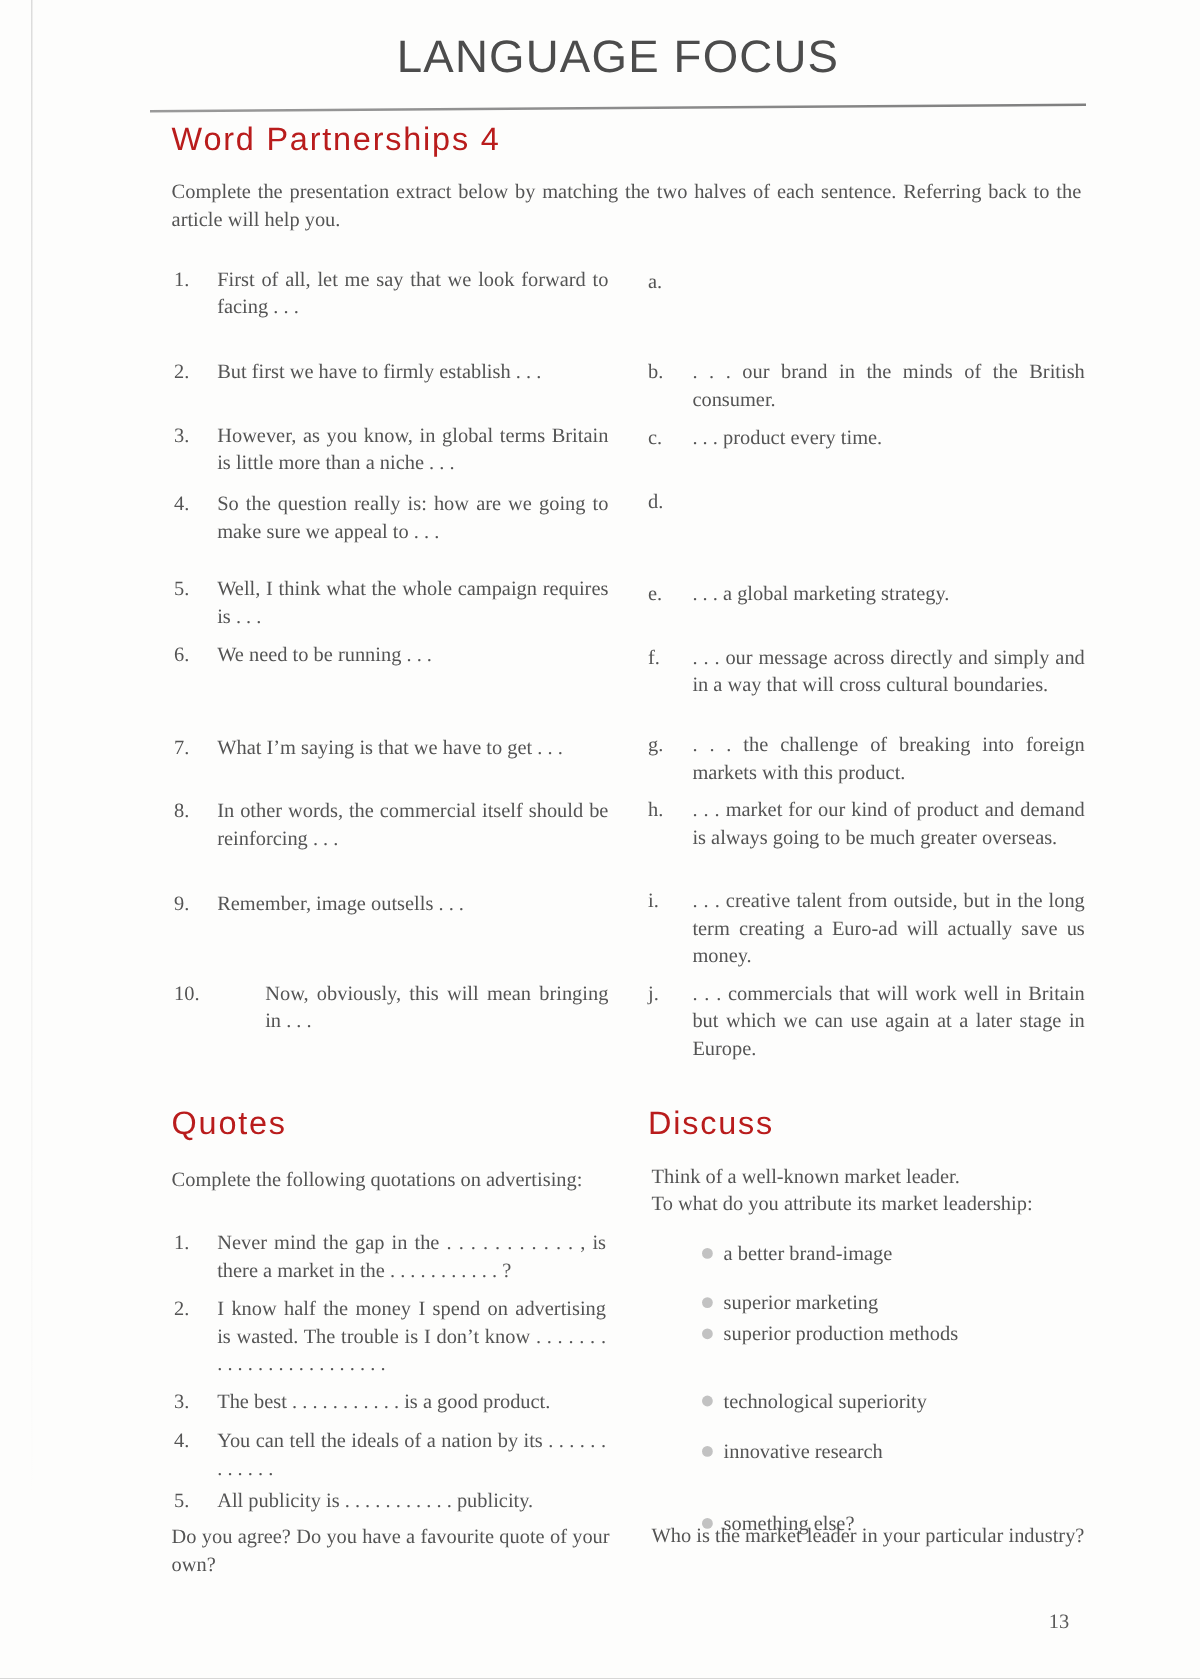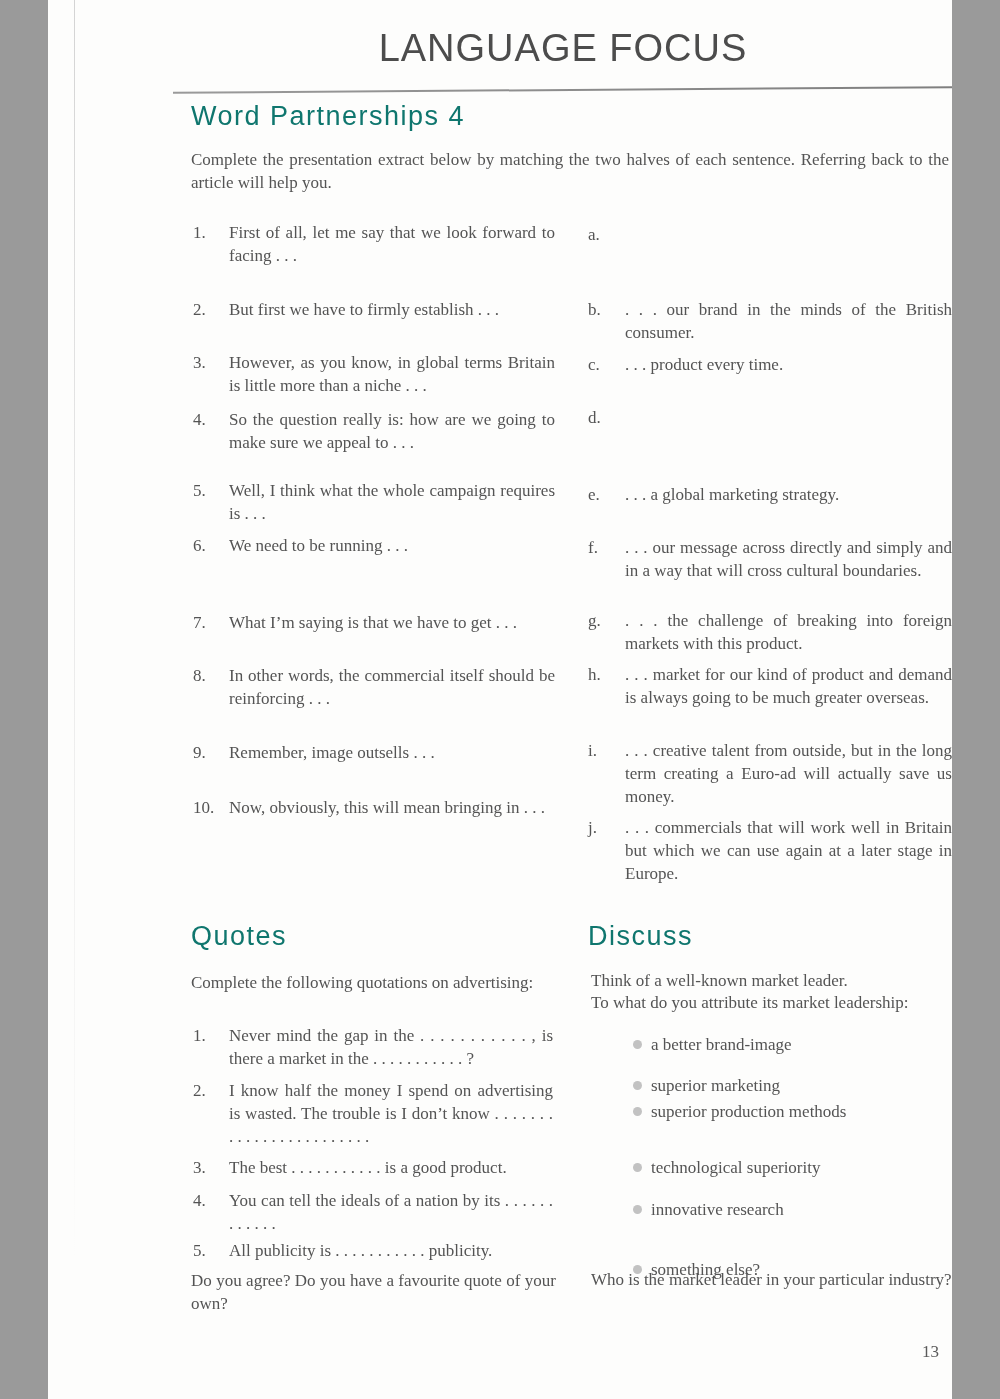--- a/index.html
+++ b/index.html
@@ -1,18 +1,18 @@
 <!DOCTYPE html>
 <html><head>
 <meta charset="utf-8">
 <style>
   html,body { margin:0; padding:0; background:#9a9a9a; }
   .page {
     position:relative;
-    width:904px; height:1399px;
+    width:1000px; height:1399px;
     margin:0 auto;
     background:#fdfdfc;
     overflow:hidden;
     font-family:"Liberation Serif", serif;
     font-size:17px; line-height:23px;
     color:#545454;
   }
   .crease {
     position:absolute; left:26px; top:0; width:1px; height:100%;
     background:linear-gradient(to bottom,#d4d4d4 0%,#e6e6e6 35%,rgba(240,240,240,0) 90%);
@@ -27,21 +27,21 @@
   }
   .header-rule {
     position:absolute; left:125px; top:89px; width:780px; height:2px;
     background:linear-gradient(to right,#9a9a9a,#7f7f7f);
     transform:rotate(-0.4deg);
   }
   .section-heading {
     position:absolute;
     font-family:"Liberation Sans", sans-serif;
     font-size:27px; line-height:32px; font-weight:400;
-    letter-spacing:1.5px; color:#0f766e;
+    letter-spacing:1.5px; color:#b91c1c;
     margin:0;
   }
   .para { position:absolute; text-align:justify; margin:0; }
   .item { position:absolute; display:flex; }
   .item .marker { flex:0 0 36px; }
   .item .text { flex:1; text-align:justify; }
   .col-left  { left:145px; width:362px; }
   .col-right { left:540px; width:364px; }
   .col-right .marker { flex:0 0 37px; }
   .quote-item { left:145px; width:360px; }
@@ -93,21 +93,21 @@
     <span class="text">What I’m saying is that we have to get . . .</span>
   </div>
   <div class="item col-left" style="top:664px;">
     <span class="marker">8.</span>
     <span class="text">In other words, the commercial itself should be reinforcing . . .</span>
   </div>
   <div class="item col-left" style="top:741px;">
     <span class="marker">9.</span>
     <span class="text">Remember, image outsells . . .</span>
   </div>
-  <div class="item col-left" style="top:796px;">
+  <div class="item col-left" style="top:816px;gap:40px;">
     <span class="marker">10.</span>
     <span class="text">Now, obviously, this will mean bringing in . . .</span>
   </div>
 
   <div class="item col-right" style="top:223px;">
     <span class="marker">a.</span>
   </div>
   <div class="item col-right" style="top:298px;">
     <span class="marker">b.</span>
     <span class="text">. . . our brand in the minds of the British consumer.</span>

